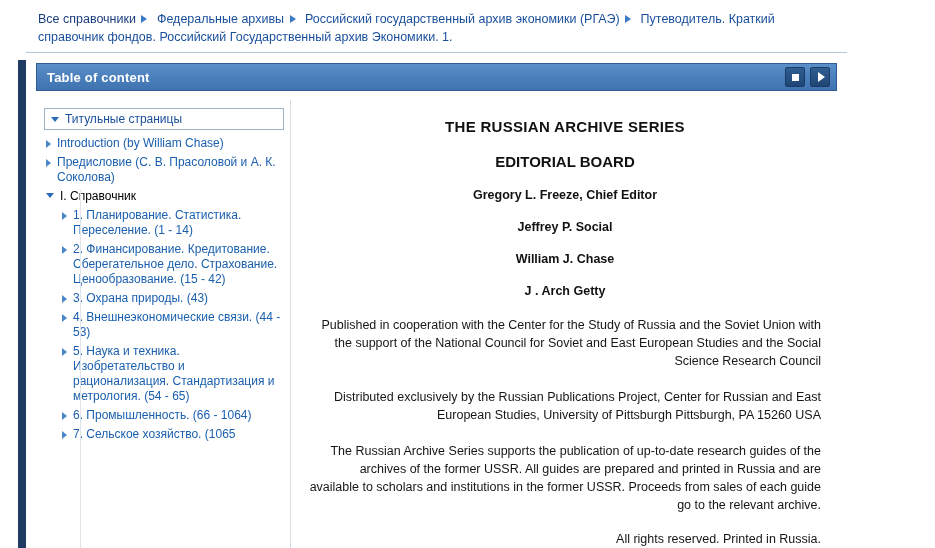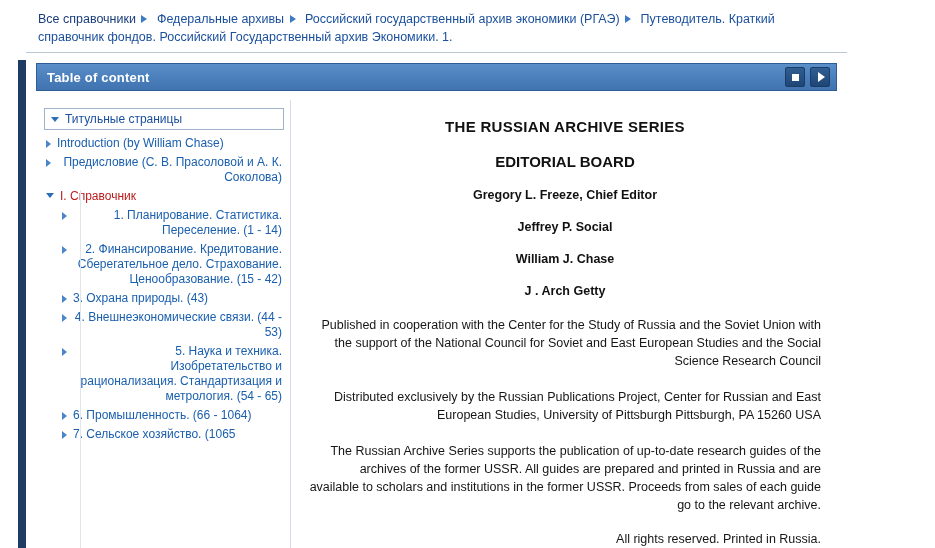--- a/index.html
+++ b/index.html
@@ -176,22 +176,22 @@
     display: flex;
     align-items: flex-start;
     font-size: 12px;
     line-height: 15px;
     color: #1a4f9c;
     padding: 2px 2px 2px 2px;
     cursor: pointer;
   }
   .toc-item.level0 { margin-left: 0px; }
   .toc-item.level1 { margin-left: 16px; }
-  .toc-item .lbl { color: #1a5fae; text-align: right; }
-  .toc-item.group > .lbl { color: #b91c1c; }
+  .toc-item .lbl { color: #1a5fae; }
+  .toc-item.group > .lbl { color: #000000; }
 
   .doc {
     flex: 1 1 auto;
     padding: 12px 16px 0 18px;
     overflow: hidden;
     color: #111;
   }
   .doc .ctr {
     text-align: center;
     font-weight: bold;

